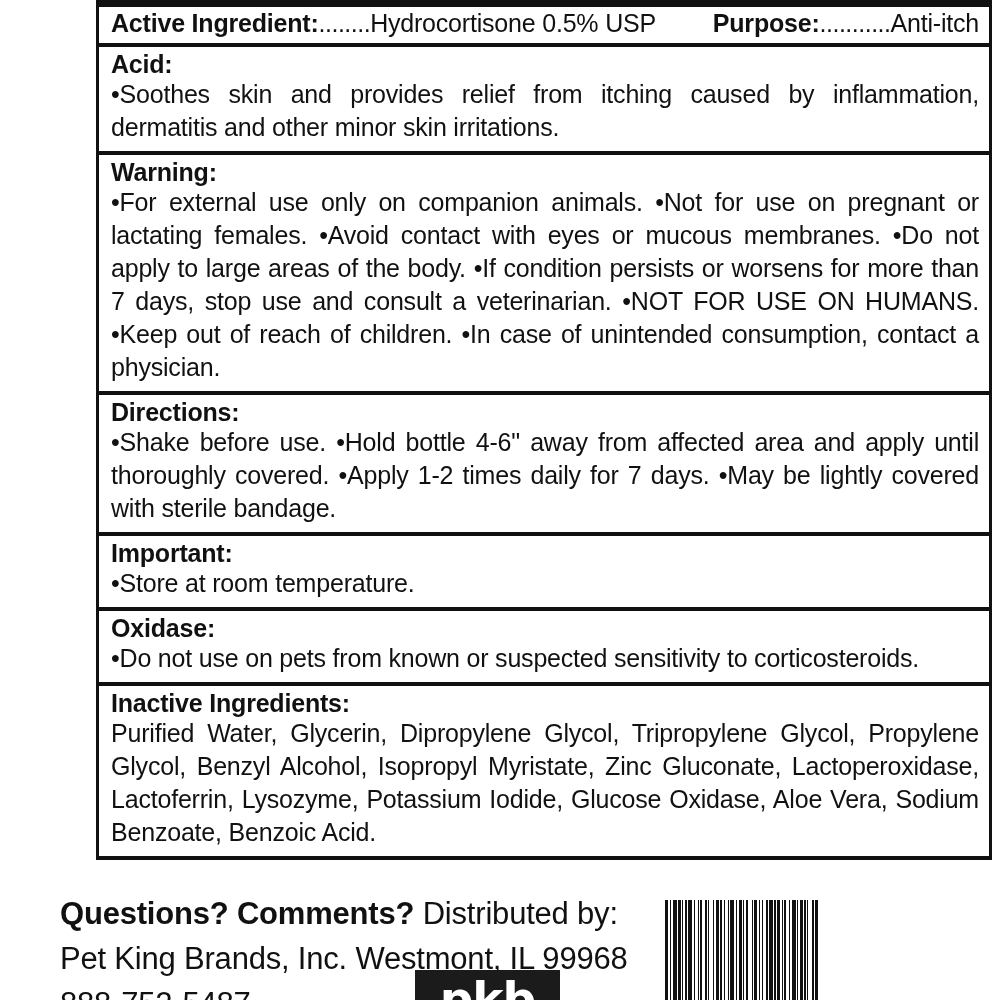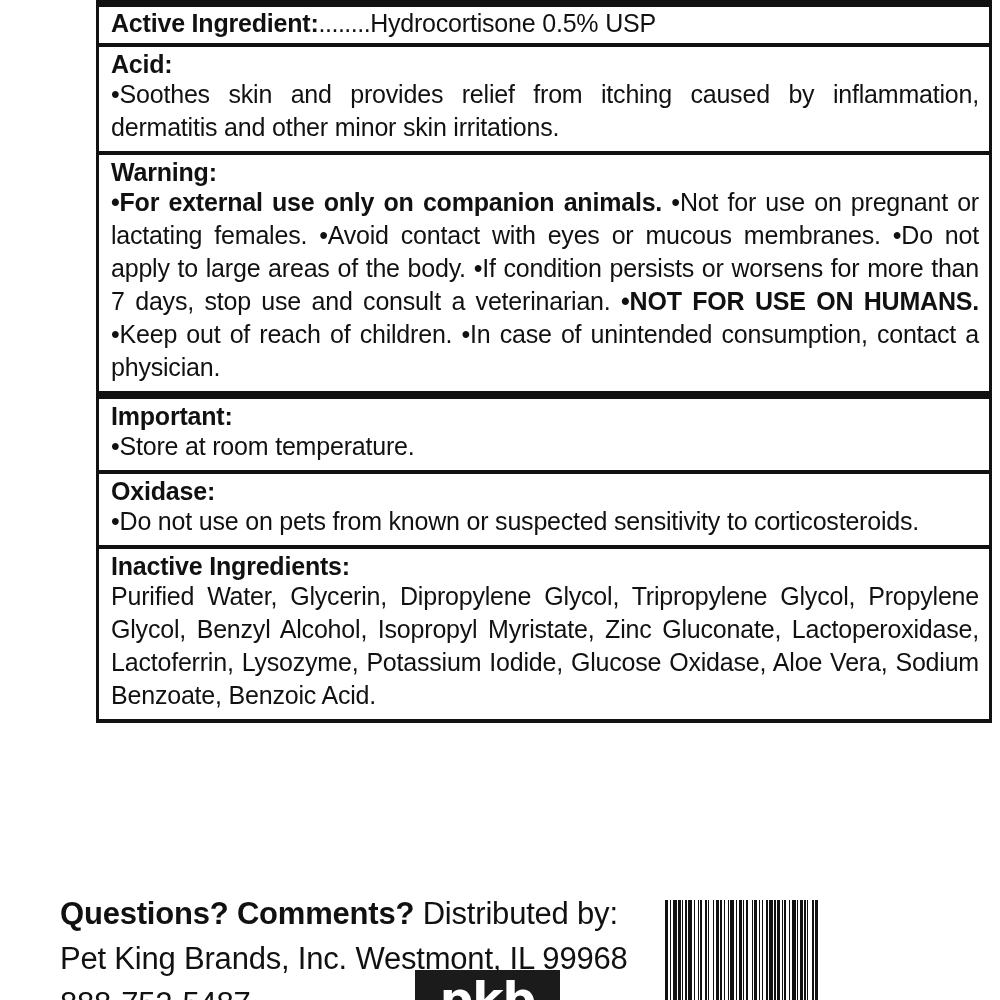--- a/index.html
+++ b/index.html
@@ -50,21 +50,21 @@
   }
   .body-text {
     font-size: 25px;
     line-height: 1.32;
     text-align: justify;
     letter-spacing: -0.2px;
   }
   .body-text.nojust {
     text-align: left;
   }
-  b.hl { font-weight: bold; }
+  b.hl { font-weight: normal; }
 
   
   .active-row {
     display: flex;
     align-items: baseline;
     padding: 2px 10px 5px 12px;
     font-size: 25px;
     letter-spacing: -0.2px;
   }
   .active-left {
@@ -133,35 +133,40 @@
 </head>
 <body>
 
 <div class="label">
 
   <div class="panel">
 
     <div class="rule-thick"></div>
     <div class="active-row">
       <div class="active-left"><span style="font-weight:bold;">Active Ingredient:</span><span class="dots">........</span><span>Hydrocortisone 0.5% USP</span></div>
+      <div class="active-right"><span style="font-weight:bold;">Purpose:</span><span class="dots">...........</span><span>Anti-itch</span></div>
     </div>
 
     <div class="rule-med"></div>
     <div class="sect">
       <div class="sect-title">Acid:</div>
       <div class="body-text">•Soothes skin and provides relief from itching caused by inflammation, dermatitis and other minor skin irritations.</div>
     </div>
 
     <div class="rule-med"></div>
     <div class="sect">
       <div class="sect-title">Warning:</div>
       <div class="body-text"><b class="hl">•For external use only on companion animals.</b> •Not for use on pregnant or lactating females. •Avoid contact with eyes or mucous membranes. •Do not apply to large areas of the body. •If condition persists or worsens for more than 7 days, stop use and consult a veterinarian. <b class="hl">•NOT FOR USE ON HUMANS.</b> •Keep out of reach of children. •In case of unintended consumption, contact a physician.</div>
     </div>
 
     <div class="rule-med"></div>
+    <div class="sect">
+      <div class="sect-title">Directions:</div>
+      <div class="body-text">•Shake before use. •Hold bottle 4-6" away from affected area and apply until thoroughly covered. •Apply 1-2 times daily for 7 days. •May be lightly covered with sterile bandage.</div>
+    </div>
 
     <div class="rule-med"></div>
     <div class="sect">
       <div class="sect-title">Important:</div>
       <div class="body-text nojust">•Store at room temperature.</div>
     </div>
 
     <div class="rule-med"></div>
     <div class="sect">
       <div class="sect-title">Oxidase:</div>

